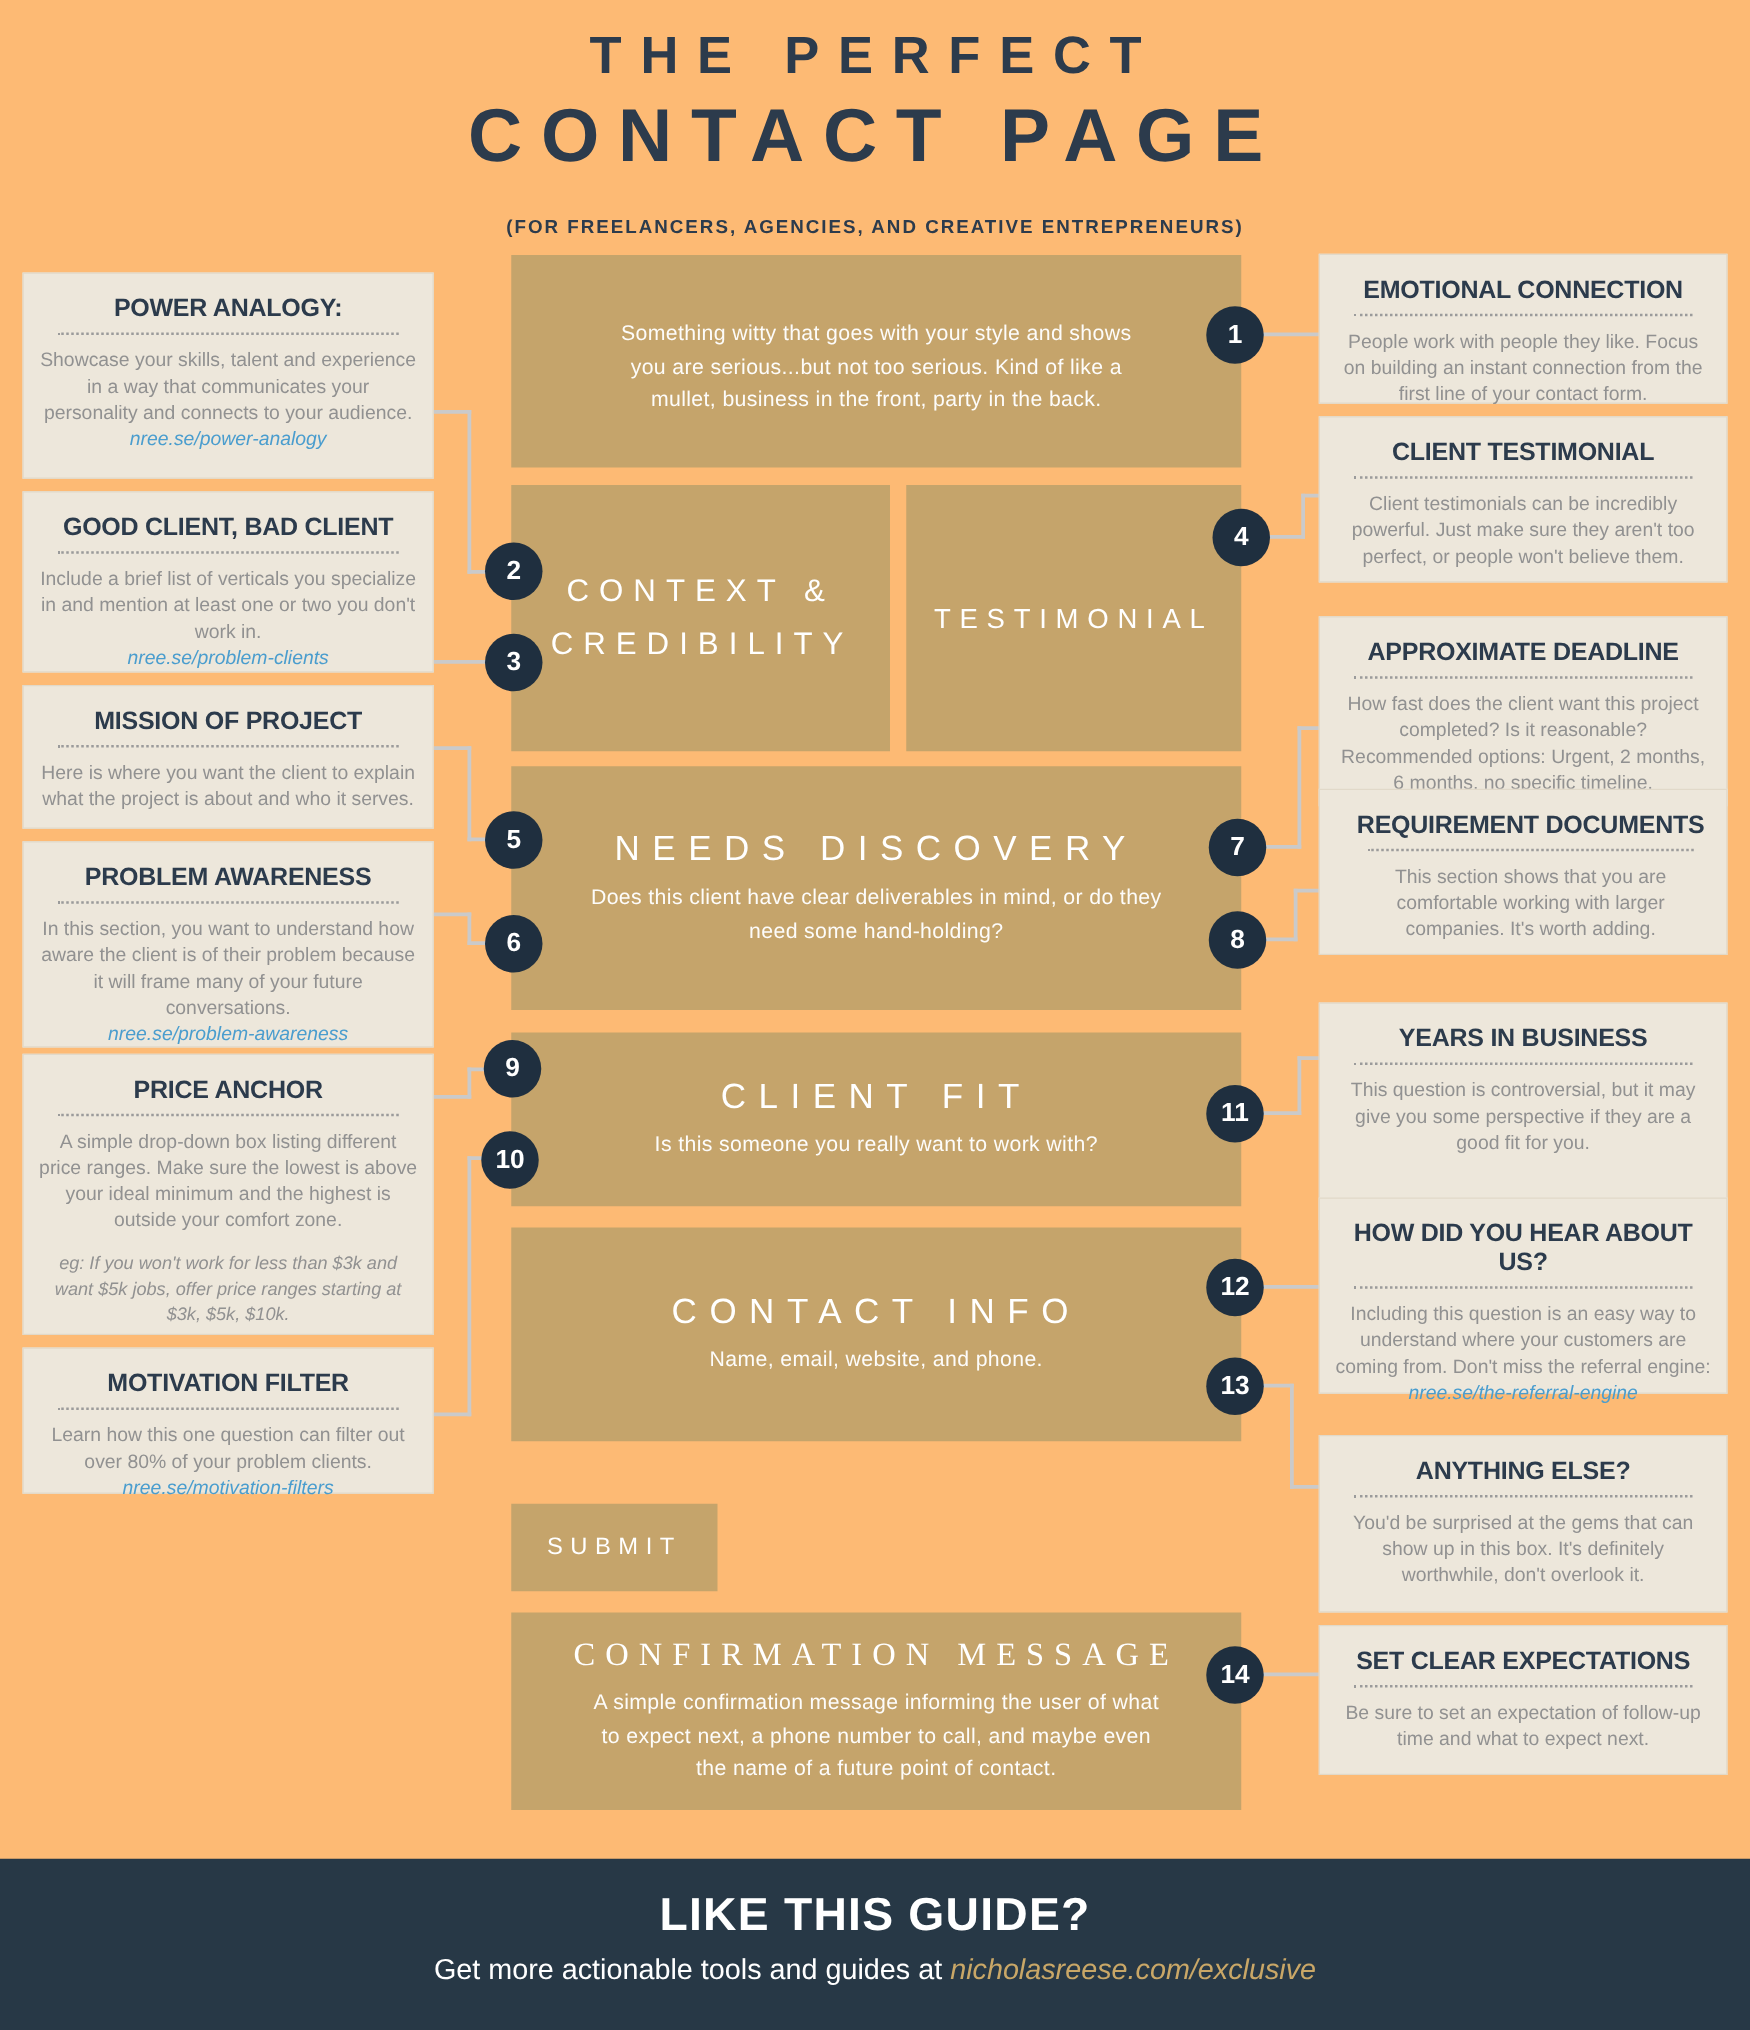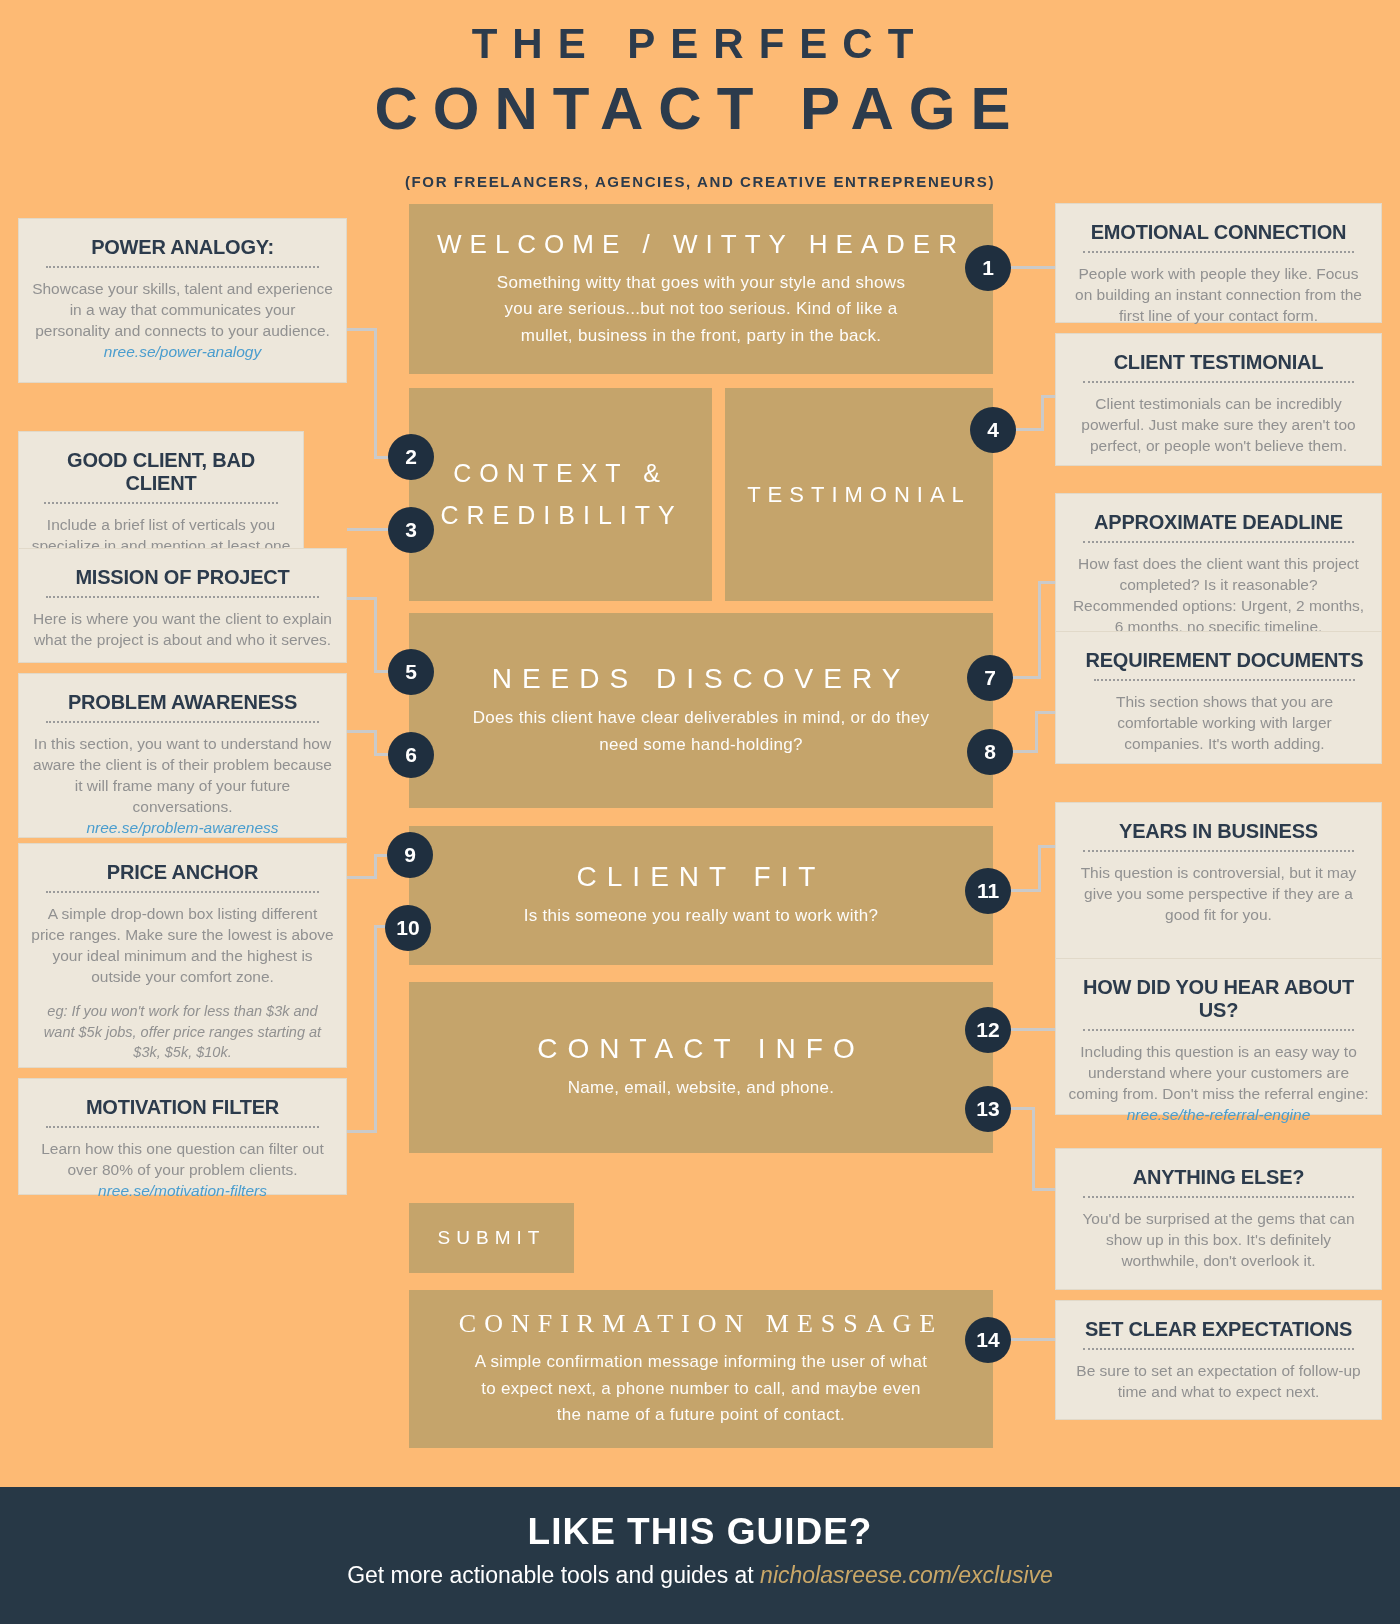--- a/index.html
+++ b/index.html
@@ -100,21 +100,21 @@
     <div class="conn" style="left: 1010px; top: 1107px; width: 25px; height: 3px;"></div>
     <div class="conn" style="left: 1032px; top: 1107px; width: 3px; height: 84px;"></div>
     <div class="conn" style="left: 1032px; top: 1188px; width: 23px; height: 3px;"></div>
     <div class="conn" style="left: 1010px; top: 1338px; width: 45px; height: 3px;"></div>
     <div class="note" style="left: 18px; top: 218px; width: 329px; height: 165px;">
       <div class="note-heading">POWER ANALOGY:</div>
       <div class="note-rule"></div>
       <div class="note-body">Showcase your skills, talent and experience in a way that communicates your personality and connects to your audience.</div>
       <span class="note-link">nree.se/power-analogy</span>
     </div>
-    <div class="note" style="left: 18px; top: 393px; width: 286px; height: 145px; margin-top: 38px;">
+    <div class="note" style="left: 18px; top: 393px; width: 329px; height: 145px;">
       <div class="note-heading">GOOD CLIENT, BAD CLIENT</div>
       <div class="note-rule"></div>
       <div class="note-body">Include a brief list of verticals you specialize in and mention at least one or two you don't work in.</div>
       <span class="note-link">nree.se/problem-clients</span>
     </div>
     <div class="note" style="left: 18px; top: 548px; width: 329px; height: 115px;">
       <div class="note-heading">MISSION OF PROJECT</div>
       <div class="note-rule"></div>
       <div class="note-body">Here is where you want the client to explain what the project is about and who it serves.</div>
     </div>
@@ -171,21 +171,20 @@
       <div class="note-heading">ANYTHING ELSE?</div>
       <div class="note-rule"></div>
       <div class="note-body">You'd be surprised at the gems that can show up in this box. It's definitely worthwhile, don't overlook it.</div>
     </div>
     <div class="note" style="left: 1055px; top: 1300px; width: 327px; height: 120px;">
       <div class="note-heading">SET CLEAR EXPECTATIONS</div>
       <div class="note-rule"></div>
       <div class="note-body">Be sure to set an expectation of follow-up time and what to expect next.</div>
     </div>
     <div class="gold g-welcome" style="left: 409px; top: 204px; width: 584px; height: 170px;">
-      <div class="gold-title">WELCOME / WITTY HEADER</div>
       <div class="gold-desc">Something witty that goes with your style and shows you are serious...but not too serious. Kind of like a mullet, business in the front, party in the back.</div>
     </div>
     <div class="gold g-context" style="left: 409px; top: 388px; width: 303px; height: 213px;">
       <div class="gold-title">CONTEXT &amp; CREDIBILITY</div>
     </div>
     <div class="gold g-testimonial" style="left: 725px; top: 388px; width: 268px; height: 213px;">
       <div class="gold-title">TESTIMONIAL</div>
     </div>
     <div class="gold g-needs" style="left: 409px; top: 613px; width: 584px; height: 195px;">
       <div class="gold-title">NEEDS DISCOVERY</div>

